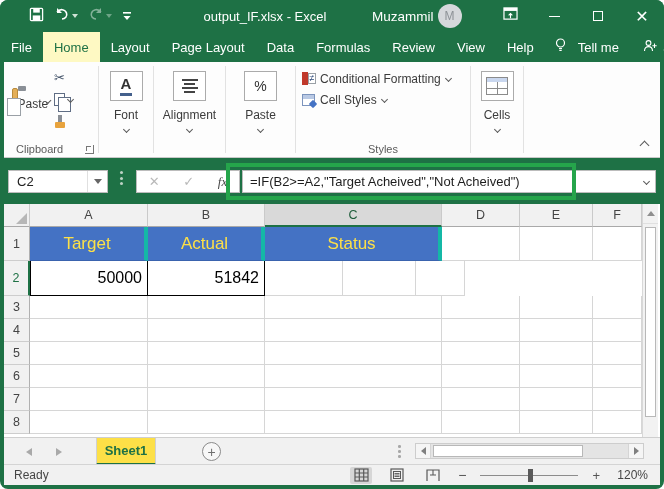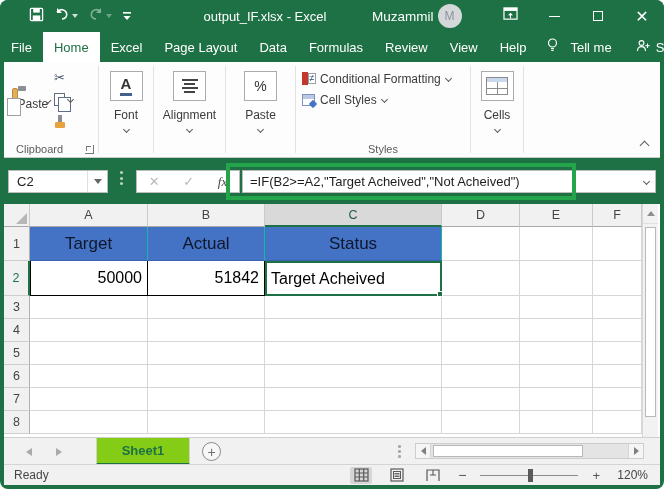--- a/index.html
+++ b/index.html
@@ -18,21 +18,21 @@
   .user-name { font-size:13.5px; color:#fff; }
   .avatar { width:24px; height:24px; border-radius:50%; background:#d5d8db; color:#8d9297; font-size:12px; display:flex; align-items:center; justify-content:center; }
   .win-ctrls { position:absolute; right:0; top:0; height:32px; display:flex; }
   .win-btn { width:44px; height:32px; display:flex; align-items:center; justify-content:center; color:#fff; }
   .min-glyph { width:11px; border-top:1.5px solid #fff; }
   .max-glyph { width:10px; height:10px; border:1.5px solid #fff; }
 
   
   .tabrow { position:absolute; left:0; top:32px; width:664px; height:30px; background:#1e7145; display:flex; align-items:stretch; font-size:13px; color:#fff; }
   .tab { display:flex; align-items:center; padding:0 11px; cursor:default; white-space:nowrap; }
-  .tab.active { background:#ffffff; color:#1e7145; }
+  .tab.active { background:#fef9c3; color:#1e7145; }
   .tab-spacer { flex:1; }
   .tellme { display:flex; align-items:center; gap:12px; padding:0 10px; }
   .share { display:flex; align-items:center; gap:6px; padding:0 14px; }
 
   
   .ribbon { position:absolute; left:4px; top:62px; width:656px; height:96px; background:#fdfdfd; border-bottom:1px solid #c9c9c9; display:flex; }
   .rgroup { position:relative; height:100%; }
   .vdiv { width:1px; background:#e2e2e2; margin:4px 0; }
   .grp-label { position:absolute; bottom:2px; left:0; right:0; text-align:center; font-size:11px; color:#5b5b5b; }
   
@@ -103,38 +103,38 @@
   .w-rh { width:26px; } .w-a { width:118px; } .w-b { width:117px; } .w-c { width:177px; } .w-d { width:78px; } .w-e { width:73px; } .w-f { width:49px; }
   .colhdr { background:#f1f1f1; border-right:1px solid #cacaca; border-bottom:1px solid #a9a9a9; display:flex; align-items:center; justify-content:center; font-size:12.5px; color:#444; }
   .colhdr.sel { background:#d9d9d9; color:#1e5c3a; border-bottom:2px solid #1e7145; }
   .corner { position:relative; background:#f1f1f1; border-right:1px solid #cacaca; border-bottom:1px solid #a9a9a9; }
   .corner-tri { position:absolute; right:2px; bottom:2px; width:0; height:0; border-left:11px solid transparent; border-bottom:11px solid #b7b7b7; }
   .grow { display:flex; }
   .rowhdr { background:#f1f1f1; border-right:1px solid #b0b0b0; border-bottom:1px solid #cdcdcd; display:flex; align-items:center; justify-content:center; font-size:12.5px; color:#444; }
   .rowhdr.sel { color:#1e7145; border-right:2px solid #1e7145; }
   .gc { border-right:1px solid #d6d6d6; border-bottom:1px solid #d6d6d6; background:#fff; }
   .h1 { height:34px; } .h2 { height:35px; } .hn { height:23px; }
-  .blue { background:#4472c4; color:#0f172a; font-size:17px; display:flex; align-items:center; justify-content:center; border-right:1px solid #14b8a6; border-bottom:1px solid #3a63ae; }
+  .blue { background:#4472c4; color:#fde047; font-size:17px; display:flex; align-items:center; justify-content:center; border-right:4px solid #14b8a6; border-bottom:1px solid #3a63ae; }
   .val { font-size:16px; color:#000; display:flex; align-items:center; }
   .val.num { justify-content:flex-end; padding-right:5px; }
   .cell-a2 { border:1px solid #000; border-top:none; }
   .cell-b2 { border-right:1px solid #000; border-bottom:1px solid #000; }
   .cell-c2 { position:relative; border:2px solid #1e7145; padding-left:4px; }
   .fill-handle { position:absolute; right:-3px; bottom:-3px; width:6px; height:6px; background:#1e7145; border:1px solid #fff; }
   .vscroll { position:absolute; right:2px; top:0; width:16px; height:233px; background:#f2f2f2; border-left:1px solid #d8d8d8; }
   .vs-arrow { height:20px; display:flex; align-items:center; justify-content:center; border-bottom:1px solid #e0e0e0; }
   .tri-up { width:0; height:0; border-left:4px solid transparent; border-right:4px solid transparent; border-bottom:5px solid #8f8f8f; }
   .vs-thumb { position:absolute; left:2px; top:23px; width:11px; height:190px; background:#fff; border:1px solid #b8b8b8; }
 
   
   .sheetbar { position:absolute; left:4px; top:437px; width:656px; height:27px; background:#f1f1f1; border-top:1px solid #cfcfcf; }
   .nav-tri { position:absolute; top:10px; width:0; height:0; }
   .nav-prev { left:22px; border-top:4.5px solid transparent; border-bottom:4.5px solid transparent; border-right:6px solid #a9a9a9; }
   .nav-next { left:52px; border-top:4.5px solid transparent; border-bottom:4.5px solid transparent; border-left:6px solid #a9a9a9; }
-  .sheet-tab { position:absolute; left:92px; top:0; width:94px; height:27px; background:#84cc16; border-left:1px solid #d0d0d0; border-right:1px solid #d0d0d0; border-bottom:2.5px solid #1e7145; display:flex; align-items:center; justify-content:center; font-size:13px; font-weight:bold; color:#1e7145; }
+  .sheet-tab { position:absolute; left:92px; top:0; width:60px; height:27px; background:#fde047; border-left:1px solid #d0d0d0; border-right:1px solid #d0d0d0; border-bottom:2.5px solid #1e7145; display:flex; align-items:center; justify-content:center; font-size:13px; font-weight:bold; color:#1e7145; }
   .add-sheet { position:absolute; left:198px; top:4px; width:19px; height:19px; border:1px solid #8a8a8a; border-radius:50%; display:flex; align-items:center; justify-content:center; color:#6f6f6f; font-size:14px; line-height:1; background:#f7f7f7; }
   .sb-grip { position:absolute; left:394px; top:7px; display:flex; flex-direction:column; gap:2.5px; }
   .sb-grip i { width:2.5px; height:2.5px; border-radius:50%; background:#a8a8a8; display:block; }
   .hscroll { position:absolute; left:411px; top:5px; width:229px; height:16px; background:#e4e4e4; border:1px solid #cdcdcd; display:flex; align-items:center; }
   .hs-btn { width:15px; height:100%; background:#f5f5f5; display:flex; align-items:center; justify-content:center; }
   .hs-left { border-right:1px solid #d5d5d5; } .hs-right { margin-left:auto; border-left:1px solid #d5d5d5; }
   .tri-left { width:0;height:0;border-top:4px solid transparent;border-bottom:4px solid transparent;border-right:5px solid #7f7f7f; }
   .tri-right { width:0;height:0;border-top:4px solid transparent;border-bottom:4px solid transparent;border-left:5px solid #7f7f7f; }
   .hs-thumb { width:150px; height:12px; background:#fff; border:1px solid #b8b8b8; margin-left:2px; }
 
@@ -218,21 +218,21 @@
         </div>
       <div class="win-btn">
           <span style="font-size:16px;">✕</span>
         </div>
     </div>
   </div>
 
   <div class="tabrow">
     <div class="tab">File</div>
     <div class="tab active">Home</div>
-    <div class="tab">Excel</div>
+    <div class="tab">Layout</div>
     <div class="tab">Page Layout</div>
     <div class="tab">Data</div>
     <div class="tab">Formulas</div>
     <div class="tab">Review</div>
     <div class="tab">View</div>
     <div class="tab">Help</div>
     <div class="tab tellme">
       <span>
         <svg width="11" height="15" viewBox="0 0 11 15">
             <circle cx="5.5" cy="5" r="4" fill="none" stroke="#fff" stroke-width="1.2"></circle>
@@ -394,24 +394,20 @@
       <div class="cell w-c blue">Status</div>
       <div class="cell w-d gc"></div>
       <div class="cell w-e gc"></div>
       <div class="cell w-f gc"></div>
     </div>
 
     <div class="grow h2">
       <div class="cell w-rh rowhdr sel">2</div>
       <div class="cell w-a gc val num cell-a2">50000</div>
       <div class="cell w-b gc val num cell-b2">51842</div>
-      <div class="cell w-c val cell-c2">
-          <span>Target Acheived</span>
-          <span class="fill-handle"></span>
-        </div>
       <div class="cell w-d gc"></div>
       <div class="cell w-e gc"></div>
       <div class="cell w-f gc"></div>
     </div>
 
     <div class="grow hn">
       <div class="cell w-rh rowhdr">3</div>
       <div class="cell w-a gc"></div>
         <div class="cell w-b gc"></div>
         <div class="cell w-c gc"></div>

